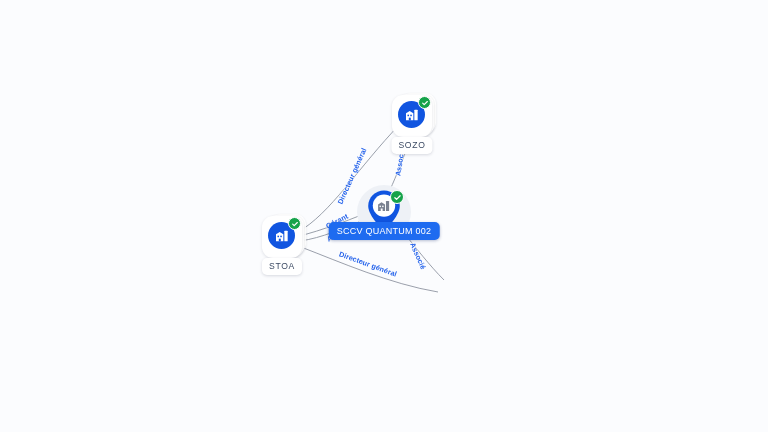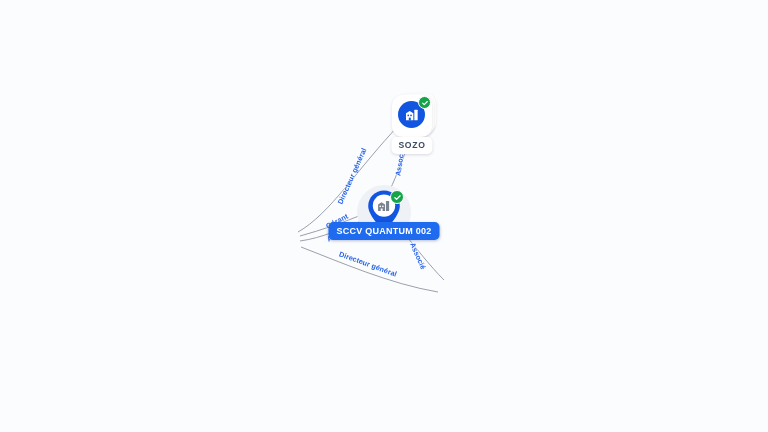--- a/index.html
+++ b/index.html
@@ -103,21 +103,21 @@
   }
   .check-badge svg { display: block; }
   .node-name {
     position: absolute;
     top: 42px;
     left: 20px;
     transform: translateX(-50%);
     background: #ffffff;
     color: #3c4a63;
     font-size: 8.6px;
-    font-weight: 700;
+    font-weight: 400;
     letter-spacing: 0.7px;
     padding: 3px 7px 3.5px 7px;
     border-radius: 5px;
     box-shadow: 0 1px 3px rgba(22,34,60,0.16);
     white-space: nowrap;
   }
 
   
   .center-node {
     position: absolute;
@@ -156,21 +156,21 @@
   }
   .center-check svg { display: block; }
   .center-label {
     position: absolute;
     top: 37px;
     left: 50%;
     transform: translateX(-50%);
     background: #1e6bf0;
     color: #ffffff;
     font-size: 9px;
-    font-weight: 700;
+    font-weight: 400;
     letter-spacing: 0.25px;
     padding: 3.5px 8px 4px 8px;
     border-radius: 5px;
     white-space: nowrap;
     box-shadow: 0 1px 3px rgba(22,48,110,0.3);
   }
 </style>
 </head>
 <body style="background: rgb(251, 252, 254);">
 
@@ -217,20 +217,42 @@
       </div>
       <div class="check-badge">
         <svg width="8" height="8" viewBox="0 0 24 24">
           <path d="M5 12.5l4.5 4.5L19 7.5" stroke="#ffffff" stroke-width="3.4" fill="none" stroke-linecap="round" stroke-linejoin="round"></path>
         </svg>
       </div>
     </div>
     <div class="node-name">SOZO</div>
   </div>
 
+  <div class="node" style="left:284px;top:238px;">
+    <div class="node-stack">
+      <div class="stack-card c3"></div>
+      <div class="stack-card c2"></div>
+      <div class="stack-card c1"></div>
+      <div class="node-avatar">
+        <svg width="16" height="16" viewBox="0 0 24 24" fill="none">
+          <path d="M3 20h11V9.5L8.5 6 3 9.5V20z" fill="#ffffff"></path>
+          <rect x="15.5" y="4" width="5" height="16" rx="0.8" fill="#ffffff"></rect>
+          <rect x="5.2" y="11.5" width="2.3" height="2.3" fill="#1155e0"></rect>
+          <rect x="9.4" y="11.5" width="2.3" height="2.3" fill="#1155e0"></rect>
+          <rect x="7.2" y="16" width="3" height="4" fill="#1155e0"></rect>
+        </svg>
+      </div>
+      <div class="check-badge">
+        <svg width="8" height="8" viewBox="0 0 24 24">
+          <path d="M5 12.5l4.5 4.5L19 7.5" stroke="#ffffff" stroke-width="3.4" fill="none" stroke-linecap="round" stroke-linejoin="round"></path>
+        </svg>
+      </div>
+    </div>
+    <div class="node-name">STOA</div>
+  </div>
 
 
   <div class="center-node" style="left:384px;top:212px;">
     <div class="center-halo"></div>
     <div class="pin">
       <svg width="36" height="46" viewBox="0 0 36 46">
         <path d="M18 2.5 C9.2 2.5 2.2 9.4 2.2 18 C2.2 28.2 18 43.5 18 43.5 C18 43.5 33.8 28.2 33.8 18 C33.8 9.4 26.8 2.5 18 2.5 Z" fill="#1155e0"></path>
         <circle cx="18" cy="17.6" r="11.2" fill="#ffffff"></circle>
         <g transform="translate(10.2,10.4) scale(0.63)">
           <path d="M3 20h11V9.5L8.5 6 3 9.5V20z" fill="#7b8290"></path>

